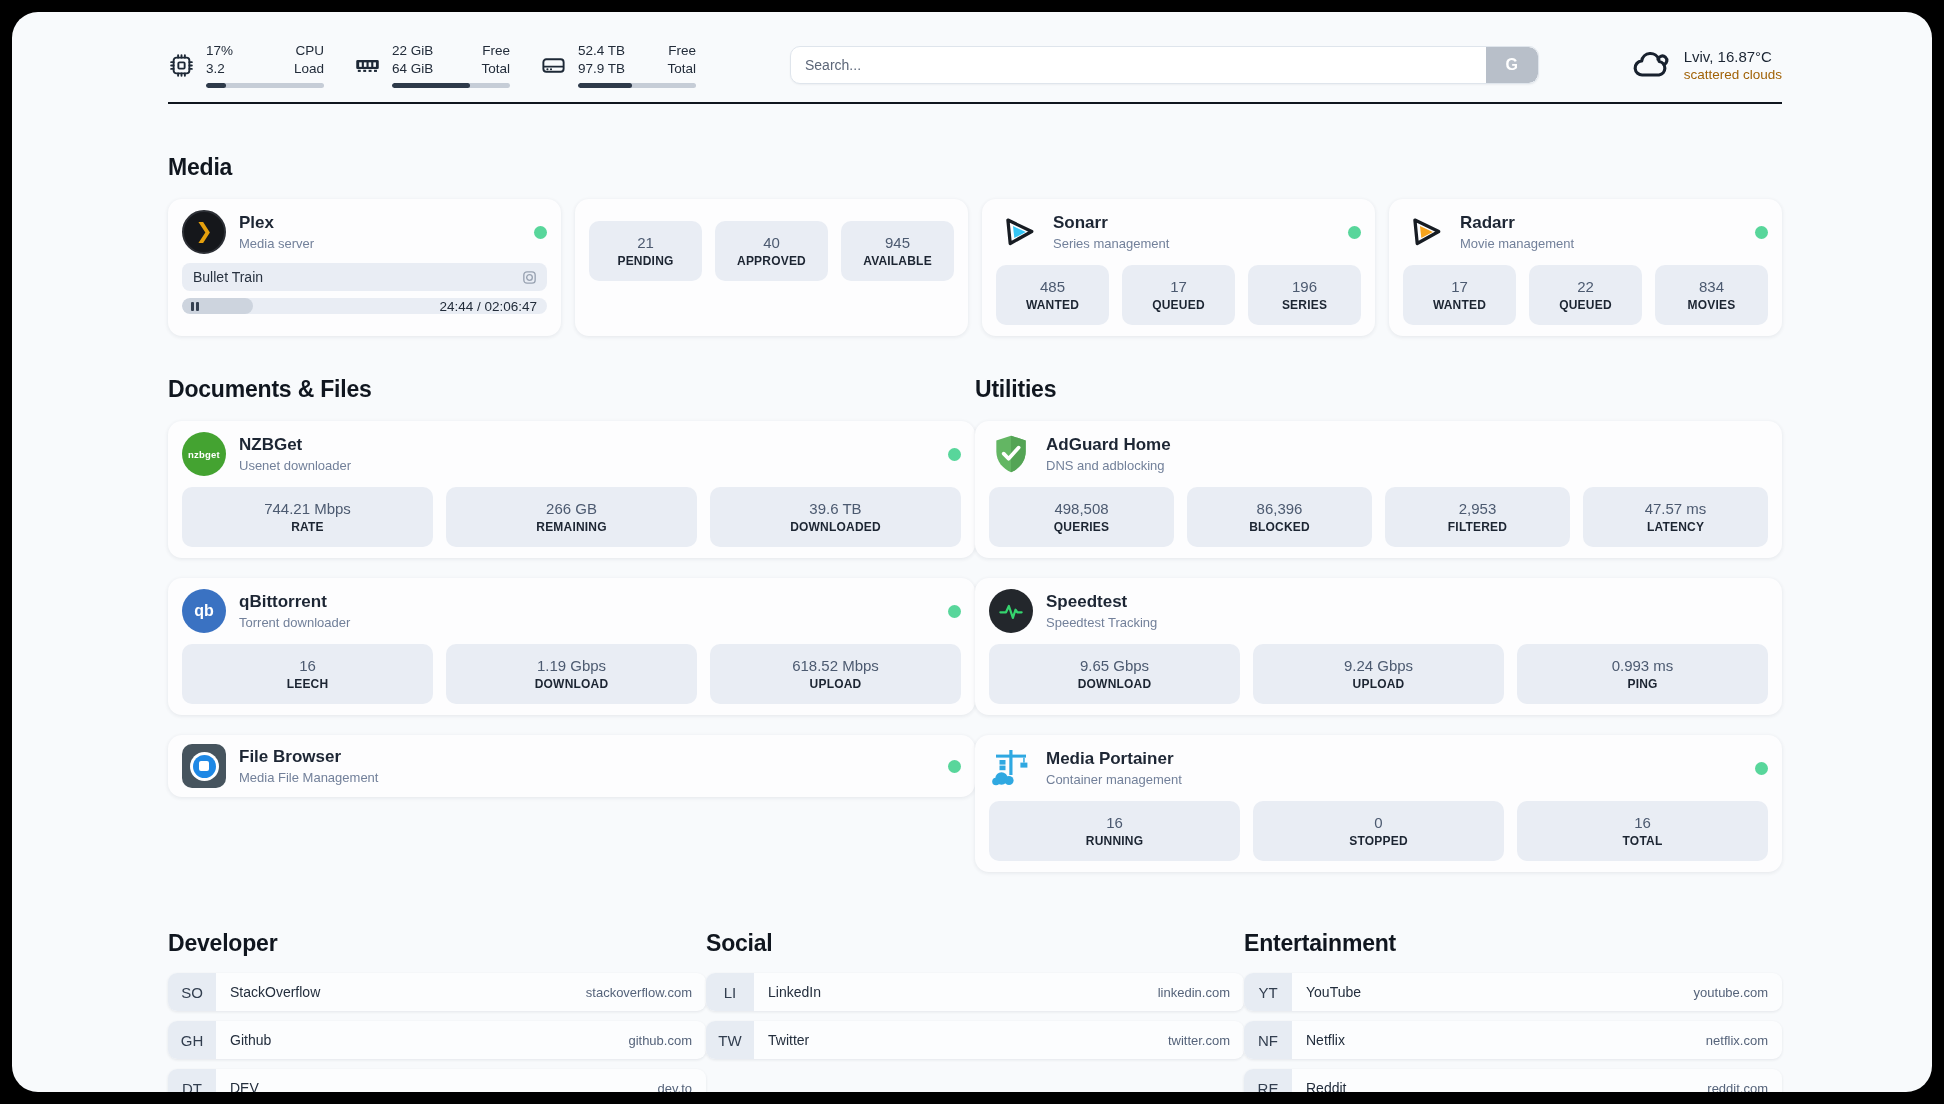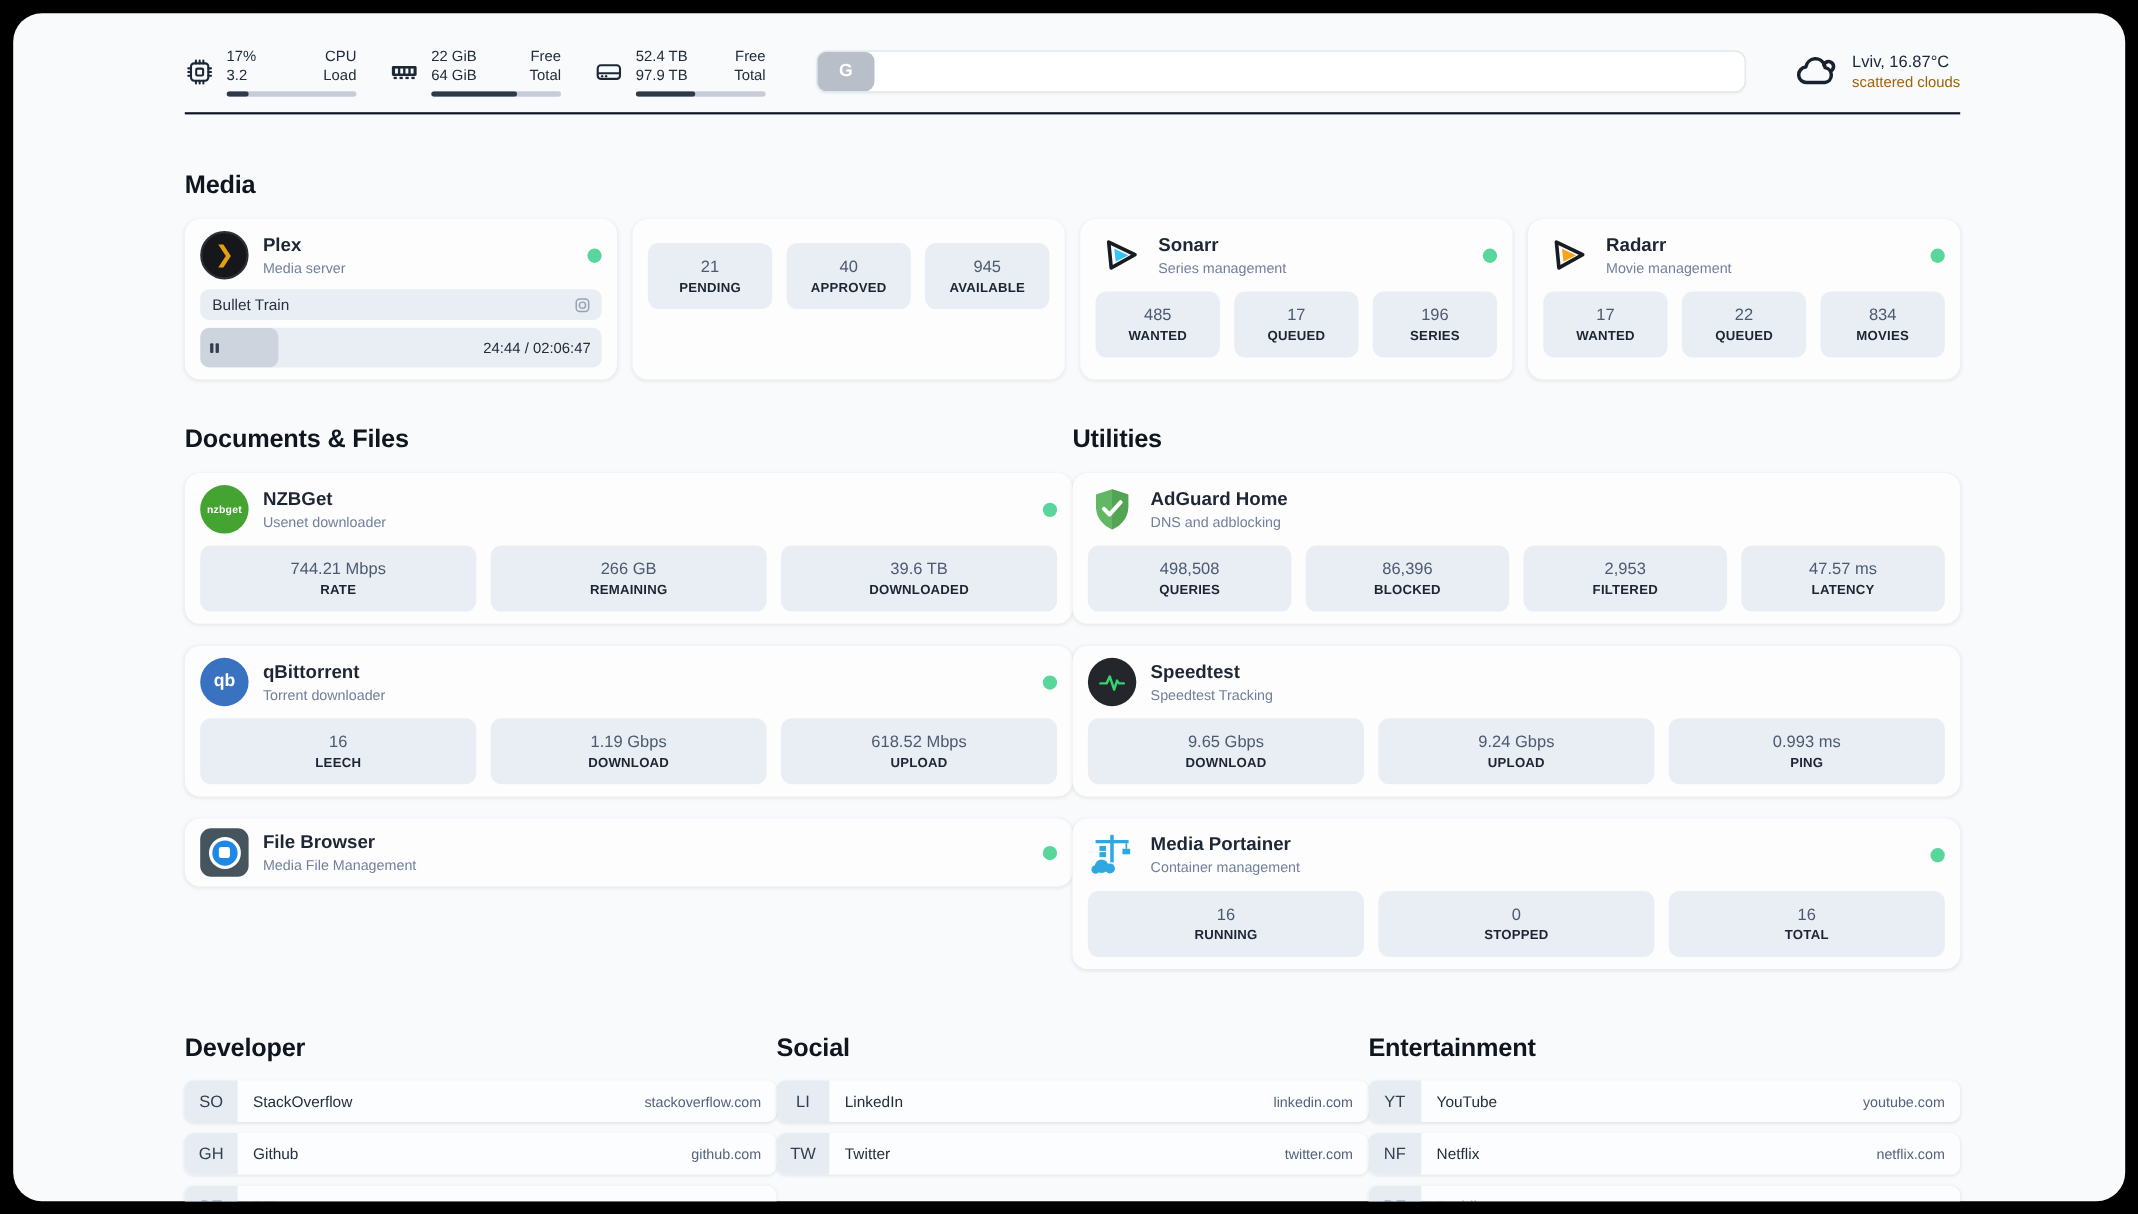--- a/index.html
+++ b/index.html
@@ -1,21 +1,21 @@
 <!DOCTYPE html>
 <html><head>
 <meta charset="utf-8">
 <style>
   * { margin:0; padding:0; box-sizing:border-box; }
   html,body { width:1944px; height:1104px; background:#000; font-family:"Liberation Sans","DejaVu Sans",sans-serif; }
   .frame { width:1920px; height:1080px; margin:12px; background:#f8fafc; border-radius:26px; overflow:hidden; }
   .content { padding:30px 150px 0 156px; }
 
   
-  .header { display:flex; align-items:center; }
+  .header { display:flex; align-items:center;gap:48px; }
   .sys-widgets { display:flex; gap:30px; }
   .widget { display:flex; align-items:center; gap:11px; }
   .widget .wicon { width:27px; height:27px; flex:none; }
   .wgrid { display:grid; grid-template-columns:auto auto; column-gap:26px; font-size:13.5px; color:#222c3a; line-height:18px; }
   .wvals { text-align:left; }
   .wlabs { text-align:right; }
   .wbar { height:5px; width:118px; background:#c6cdd7; border-radius:3px; margin-top:5px; overflow:hidden; }
   .wbar > div { height:100%; background:#2e3a4a; border-radius:3px; }
 
   .search { flex:1; display:flex; align-items:stretch; height:38px; margin:0 44px 0 46px;
@@ -51,21 +51,21 @@
   .stats { display:flex; gap:13px; margin-top:11px; }
   .stat { flex:1; background:#e9edf4; border-radius:10px; height:60px; display:flex; flex-direction:column;
           align-items:center; justify-content:center; }
   .stat .v { font-size:15px; color:#4c5a70; }
   .stat .l { font-size:12px; font-weight:700; color:#1c2532; margin-top:3px; letter-spacing:.2px; }
 
   
   .stream-row { margin-top:9px; height:28px; background:#e9edf4; border-radius:8px; display:flex;
                 align-items:center; justify-content:space-between; padding:0 9px 0 11px; }
   .stream-row .sr-title { font-size:14px; color:#27313f; }
-  .progress-row { margin-top:7px; height:36px; background:#e9edf4; border-radius:8px; position:relative; overflow:hidden; }
+  .progress-row { margin-top:7px; height:16px; background:#e9edf4; border-radius:8px; position:relative; overflow:hidden; }
   .elapsed { position:absolute; left:0; top:0; bottom:0; background:#cdd4de; border-radius:8px;
              display:flex; align-items:center; padding-left:9px; }
   .pausebars { display:flex; gap:2.5px; }
   .pausebars i { width:2.6px; height:9px; background:#333f4f; border-radius:1px; }
   .ptime { position:absolute; right:10px; top:0; bottom:0; display:flex; align-items:center;
            font-size:13.5px; color:#222c3a; }
 
   
   .ic { width:44px; height:44px; flex:none; border-radius:50%; display:flex; align-items:center; justify-content:center; position:relative; }
   .ic svg { display:block; }
@@ -175,20 +175,21 @@
             </div>
           </div>
           <div class="wbar">
                 <div style="width: 46%;"></div>
               </div>
         </div>
       </div>
     </div>
 
     <div class="search">
+      <input type="text" placeholder="Search..." style="">
       <button class="g-btn">G</button>
     </div>
 
     <div class="weather">
       <svg class="cloud" viewBox="0 0 24 24" fill="none" stroke="#18212e" stroke-width="1.9" stroke-linecap="round" stroke-linejoin="round">
         <path d="M16.2 8.6a2.7 2.7 0 1 1 3.6 3.2"></path>
         <path d="M16.8 18H7a4.2 4.2 0 0 1-.6-8.4 5.3 5.3 0 0 1 10.3-.8l.2 1.1A4.1 4.1 0 0 1 16.8 18z"></path>
       </svg>
       <div>
         <div class="wl1">Lviv, 16.87°C</div>

